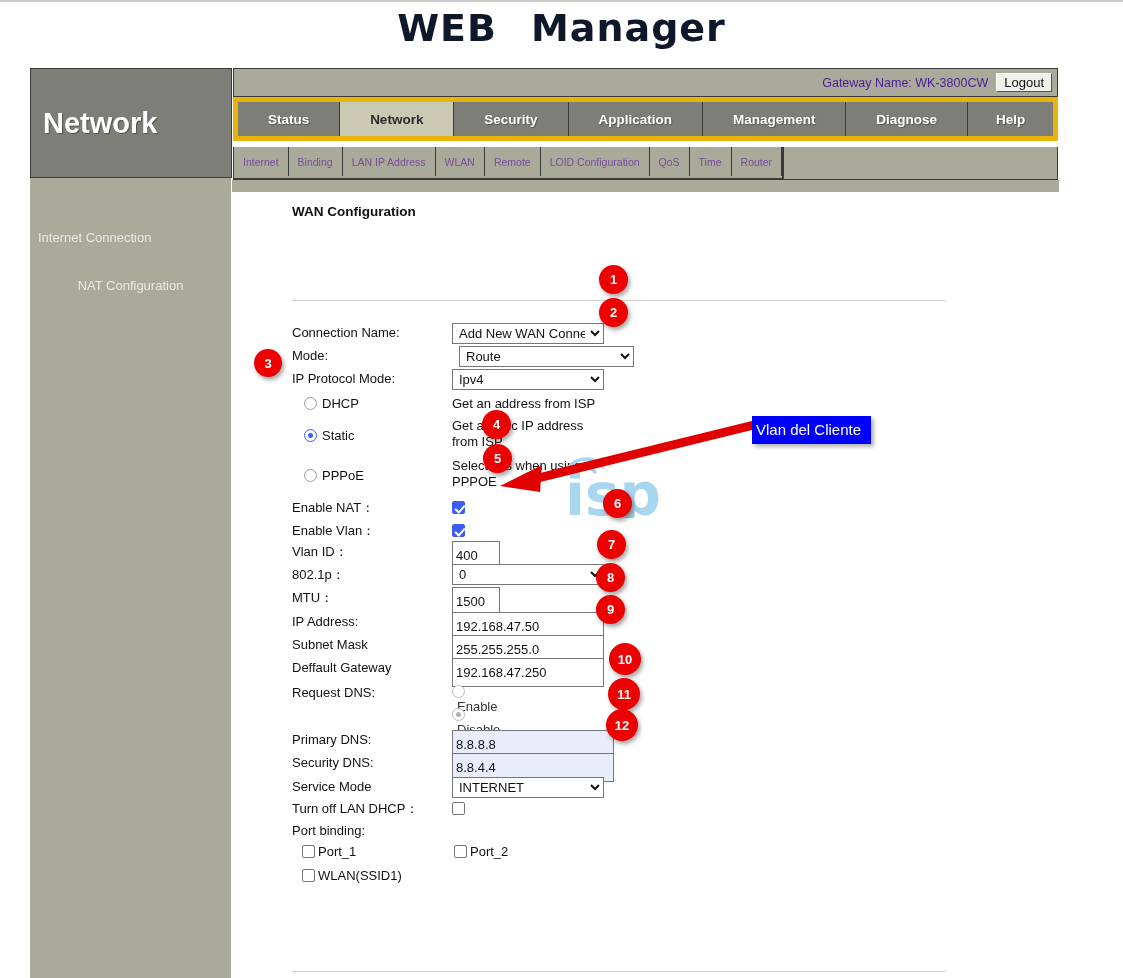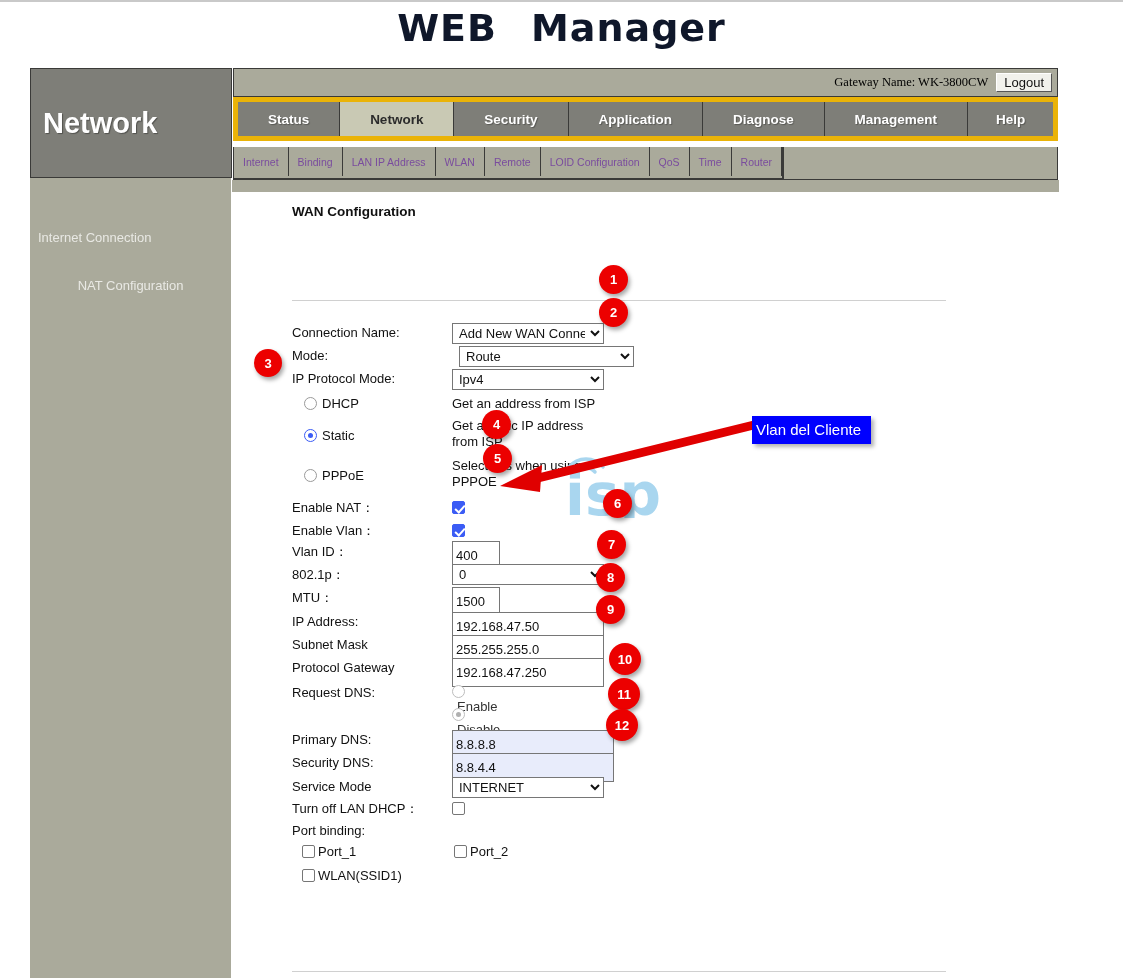--- a/index.html
+++ b/index.html
@@ -54,21 +54,21 @@
 
   
   #right { position:absolute; left:202px; top:0; width:826px; }
 
   
   #gw-bar {
     position:absolute; left:1px; top:0; width:825px; height:29px;
     background:#aaaa9b; border:1px solid #3a3a38;
     display:flex; align-items:center; justify-content:flex-end;
   }
-  #gw-name { color:#000000; font-size:12.5px; margin-right:8px;font-family:Liberation Serif, serif; }
+  #gw-name { color:#4c1d95; font-size:12.5px; margin-right:8px; }
   #logout-btn {
     background:#f1f1ec; border:1px solid #555;
     border-top-color:#fff; border-left-color:#fff;
     font-size:13px; padding:1px 7px; margin-right:5px;
     font-family:"Liberation Sans", sans-serif;
     color:#111; cursor:pointer;
   }
 
   
   #main-nav {
@@ -200,22 +200,22 @@
     <div id="gw-bar">
       <span id="gw-name">Gateway Name: WK-3800CW</span>
       <button id="logout-btn">Logout</button>
     </div>
 
     <div id="main-nav">
       <div class="mtab">Status</div>
       <div class="mtab active">Network</div>
       <div class="mtab">Security</div>
       <div class="mtab">Application</div>
+      <div class="mtab">Management</div>
       <div class="mtab">Diagnose</div>
-      <div class="mtab">Management</div>
       <div class="mtab narrow">Help</div>
     </div>
 
     <div id="sub-nav-wrap">
       <div id="sub-nav">
         <div class="stab">Internet</div>
         <div class="stab">Binding</div>
         <div class="stab">LAN IP Address</div>
         <div class="stab">WLAN</div>
         <div class="stab">Remote</div>
@@ -305,21 +305,21 @@
         <span class="lbl">IP Address:</span>
         <input class="ctl" type="text" style="width: 152px;" value="192.168.47.50">
       </div>
 
       <div class="row" style="top:443px;">
         <span class="lbl">Subnet Mask</span>
         <input class="ctl" type="text" style="width: 152px;" value="255.255.255.0">
       </div>
 
       <div class="row" style="top:466px;">
-        <span class="lbl">Protocol Gateway</span>
+        <span class="lbl">Deffault Gateway</span>
         <input class="ctl" type="text" style="width: 152px;" value="192.168.47.250">
       </div>
 
       <div class="row" style="top:491px;">
         <span class="lbl">Request DNS:</span>
         <span class="ctl" style="top:1px;">
           <span class="rb dim"></span><span class="rlabel dim">Enable</span>
         </span>
       </div>
       <div class="row" style="top:514px;">

